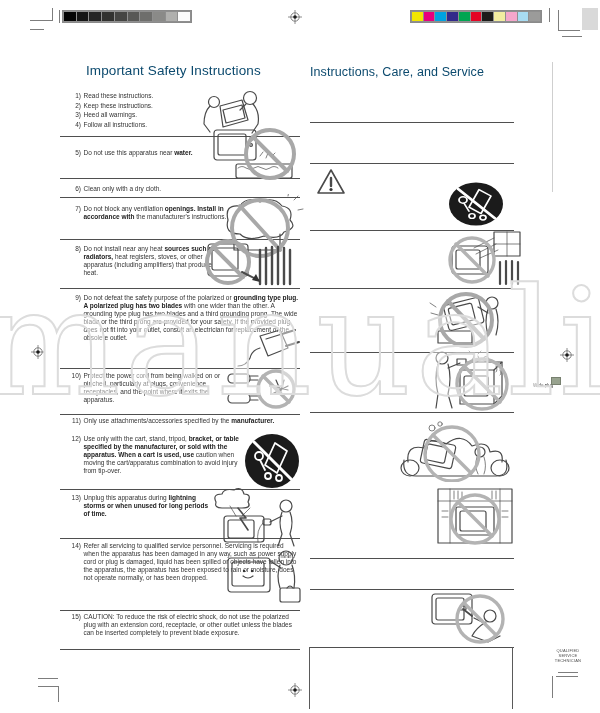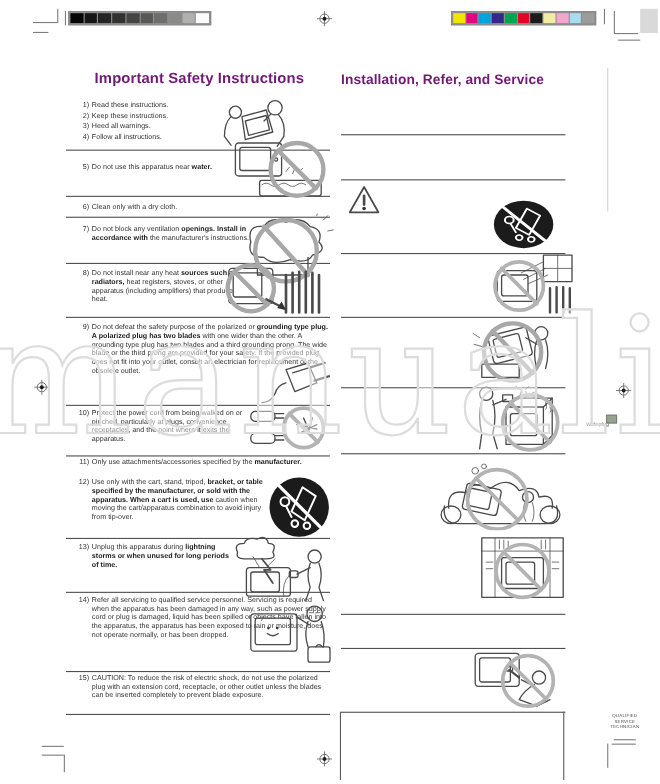--- a/index.html
+++ b/index.html
@@ -7,21 +7,21 @@
         font-family:"Liberation Sans", sans-serif;color:#3a3a3a;}
   
   .rule{position:absolute;height:1.4px;background:#4f4f4f;}
   .vrule{position:absolute;width:1.2px;background:#5a5a5a;}
   .crop{position:absolute;background:#7d7d7d;}
   .edge-line{position:absolute;width:1px;background:#cfcfcf;}
   
   .bar{position:absolute;display:flex;gap:1px;background:#8f8f8f;padding:1px;border:1px solid #8a8a8a;box-sizing:border-box;}
   .bar div{flex:1;}
   
-  .col-title{position:absolute;font-weight:bold;color:#701a75;letter-spacing:0.1px;}
+  .col-title{position:absolute;font-weight:normal;color:#0c4a6e;letter-spacing:0.1px;}
   .item{position:absolute;display:flex;font-size:6.5px;line-height:8.1px;color:#333;}
   .item .num{flex:none;width:13px;text-align:right;padding-right:2.5px;}
   .item .txt{flex:1;}
   .item .txt b{font-weight:bold;color:#222;}
   
   .ill{position:absolute;}
   .ill path,.ill rect,.ill circle,.ill ellipse,.ill line,.ill polygon{
       stroke:#4a4a4a;fill:none;stroke-width:1.2;stroke-linecap:round;stroke-linejoin:round;}
   .ill .pr{stroke:#a8a8a8;stroke-width:4;}
   .ill .pr2{stroke:#b3b3b3;stroke-width:3.4;}
@@ -291,21 +291,21 @@
       <circle cx="26" cy="25" r="1.2" class="fill"></circle>
     <path d="M17 30 Q22 34 27 30"></path>
     <circle cx="60" cy="12" r="7"></circle>
       <path d="M55 11 h4 M61 11 h4" class="thin"></path>
     <path d="M54 19 Q50 30 54 42 M66 19 Q70 30 68 42"></path>
       <path d="M55 22 L44 15"></path>
     <rect x="54" y="42" width="20" height="14" rx="2"></rect>
       <path d="M61 42 q3 -4 6 0"></path>
   </svg>
 
-  <div class="col-title" style="left:310px;top:65px;font-size:12.5px">Installation, Refer, and Service</div>
+  <div class="col-title" style="left:310px;top:65px;font-size:12.5px">Instructions, Care, and Service</div>
 
   <div class="rule" style="left:310px;top:122px;width:204px"></div>
   <div class="rule" style="left:310px;top:163px;width:204px"></div>
   <div class="rule" style="left:310px;top:230px;width:204px"></div>
   <div class="rule" style="left:310px;top:288px;width:204px"></div>
   <div class="rule" style="left:310px;top:352px;width:204px"></div>
   <div class="rule" style="left:310px;top:412px;width:204px"></div>
   <div class="rule" style="left:310px;top:558px;width:204px"></div>
   <div class="rule" style="left:310px;top:589px;width:204px"></div>
   <div class="rule" style="left:310px;top:647px;width:204px"></div>

